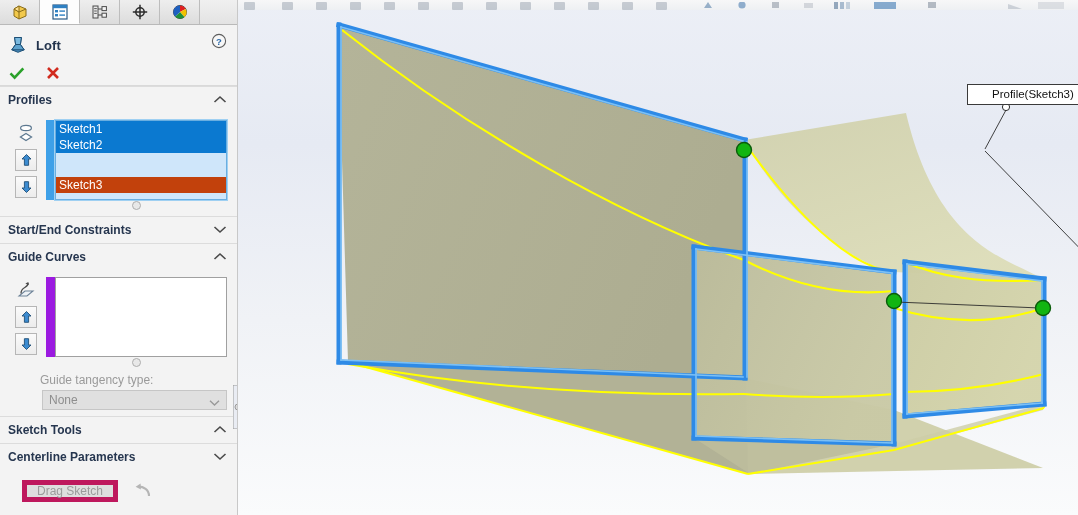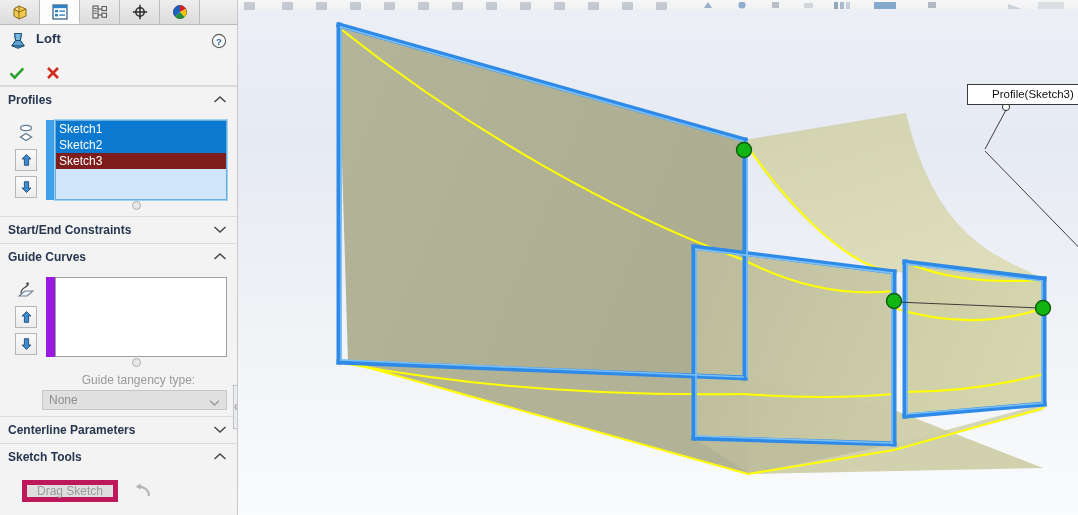--- a/index.html
+++ b/index.html
@@ -43,21 +43,21 @@
     cursor: pointer;
   }
   .tab.active {
     background: #fdfdfd;
     border-bottom: 1px solid #fdfdfd;
   }
   .tab svg { display:block; }
 
   
   #ftr-header {
-    display: flex; align-items: flex-start;
+    display: flex; align-items: center;
     height: 28px;
     padding: 6px 8px 2px 8px;
     position: relative;
   }
   #ftr-title {
     font-size: 13px; font-weight: bold; color: #23344d;
     margin-left: 8px; letter-spacing: .1px;
   }
   #help-btn {
     position: absolute; right: 10px; top: 8px;
@@ -141,21 +141,20 @@
   }
   .grip i {
     display:block; width:7px; height:7px; border-radius:50%;
     background:#e8e8e8; border:1px solid #adadad;
   }
 
   
   .sub-label {
     font-size: 12px; color: #9a9a9a;
     padding: 6px 0 3px 40px;
-    text-align: center;
   }
   .combo {
     margin: 0 10px 0 42px;
     height: 20px;
     border: 1px solid #c6c6c6;
     background: #e0e0e0;
     display: flex; align-items: center;
     font-size: 12px; color: #8e8e8e;
     padding-left: 6px;
     box-sizing: border-box;
@@ -328,21 +327,21 @@
               <path d="M6.5 12.5 L11 8 L8.6 8 L8.6 1.7 L4.4 1.7 L4.4 8 L2 8 Z" fill="#3c8bd0" stroke="#1f4f77" stroke-width="0.9" stroke-linejoin="round"></path>
             </svg>
           </div>
         </div>
         <div class="selbox-wrap">
           <div class="selbox-inner">
             <div class="colorbar" style="background:#3ea0e8"></div>
             <div class="listbox" id="profiles-list">
                 <div class="listitem" style="background: rgb(11, 121, 208);">Sketch1</div>
                 <div class="listitem" style="background: rgb(11, 121, 208);">Sketch2</div>
-                <div class="listitem" style="background: #7f1d1d;">Sketch3</div>
+                <div class="listitem" style="background: #c2410c; margin-top: 24px;">Sketch3</div>
               </div>
           </div>
           <div class="grip">
               <i></i>
             </div>
         </div>
       </div>
     </div>
 
     <div class="group-head">
@@ -399,33 +398,33 @@
         <span>None</span>
         <span class="cchev">
           <svg width="11" height="8" viewBox="0 0 11 8">
               <path d="M1 1.8 L5.5 6 L10 1.8" fill="none" stroke="#9a9a9a" stroke-width="1.4"></path>
             </svg>
         </span>
       </div>
     </div>
 
     <div class="group-head">
+      <span>Sketch Tools</span>
+      <span class="chev">
+        <svg width="14" height="9" viewBox="0 0 14 9">
+            <path d="M1.5 7 L7 2 L12.5 7" fill="none" stroke="#4a4a4a" stroke-width="1.6"></path>
+          </svg>
+      </span>
+    </div>
+
+    <div class="group-head">
       <span>Centerline Parameters</span>
       <span class="chev">
         <svg width="14" height="9" viewBox="0 0 14 9">
             <path d="M1.5 2 L7 7 L12.5 2" fill="none" stroke="#4a4a4a" stroke-width="1.6"></path>
-          </svg>
-      </span>
-    </div>
-
-    <div class="group-head">
-      <span>Sketch Tools</span>
-      <span class="chev">
-        <svg width="14" height="9" viewBox="0 0 14 9">
-            <path d="M1.5 7 L7 2 L12.5 7" fill="none" stroke="#4a4a4a" stroke-width="1.6"></path>
           </svg>
       </span>
     </div>
     <div class="group-body">
       <div class="drag-row">
         <div class="drag-btn">Drag Sketch</div>
         <div class="undo-ic">
           <svg width="20" height="18" viewBox="0 0 20 18">
             <path d="M16 14 C16 7.5, 10.5 4.6, 5.4 4.6" fill="none" stroke="#b5b5b5" stroke-width="2.1"></path>
             <path d="M7.6 1.4 L2.6 4.7 L7.9 7.6 Z" fill="#b5b5b5"></path>

